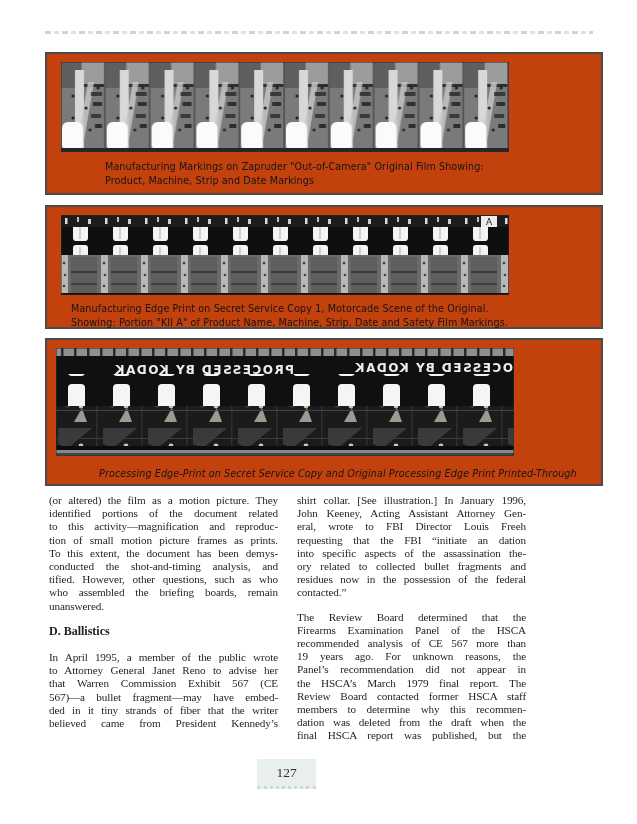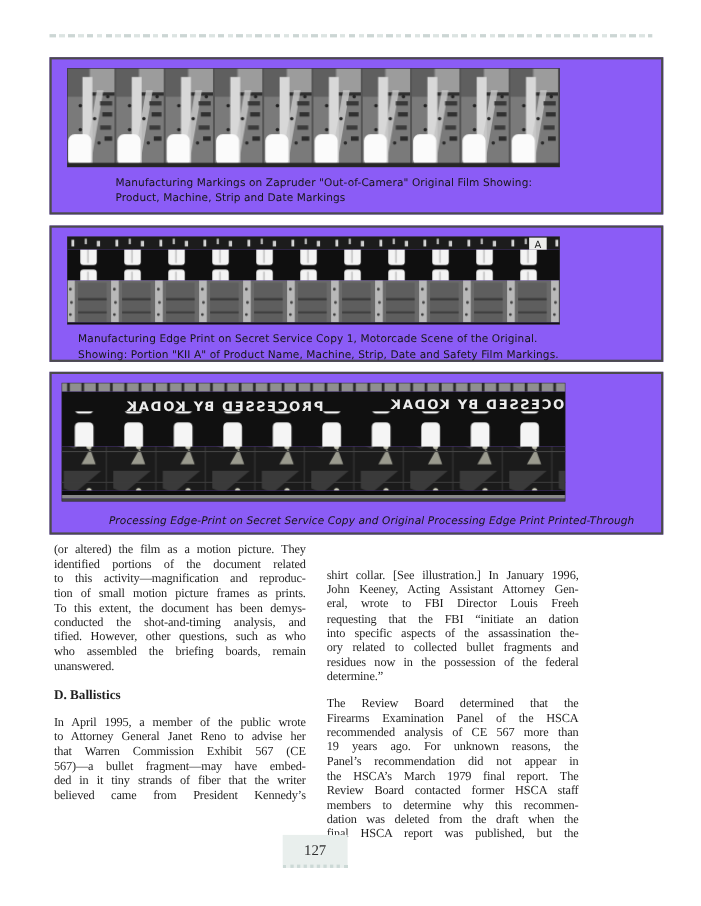--- a/index.html
+++ b/index.html
@@ -9,41 +9,41 @@
   }
   
   .top-rule{
     position:absolute; left:45px; top:31px; width:548px; height:3px;
     background:
       repeating-linear-gradient(90deg,#ccd6d4 0 6px, transparent 6px 9px, #dce4e2 9px 14px, transparent 14px 17px);
   }
   
   .figbox{
     position:absolute; left:45px; width:558px; border:2px solid #4b4b4b;
-    background:#8b5cf6; box-sizing:border-box;
+    background:#c2410c; box-sizing:border-box;
   }
   #figbox-1{top:52px; height:143px; padding:8px 0 0 14px;}
   #figbox-2{top:205px; height:124px; padding:8px 0 0 14px;}
   #figbox-3{top:338px; height:148px; padding:8px 0 0 9px;}
   .photo{display:block;}
   .caption{
     font-family:"DejaVu Sans", sans-serif; font-size:9.6px; line-height:13.5px;
     color:#161616; letter-spacing:0.1px; margin-top:8px;
   }
   #figbox-1 .caption{padding-left:44px; margin-top:8px;}
   #figbox-2 .caption{padding-left:10px; margin-top:7px;}
   #figbox-3 .caption{padding-left:43px; margin-top:11px;font-style:italic;}
   .cap-line{white-space:nowrap;}
   
   .bodycol{
     position:absolute; top:494px; width:229px;
     font-size:11.2px; line-height:13.2px; letter-spacing:-0.12px;
   }
   #col-left{left:49px;}
-  #col-right{left:297px;margin-top:23px;}
+  #col-right{left:297px;}
   .bpara{margin:0 0 11px 0;}
   .bl{text-align:justify; text-align-last:justify; white-space:normal;}
   .bl.end{text-align-last:left;}
   .bheading{
     font-weight:bold; font-size:12px; letter-spacing:0; margin:12px 0 13px 0;
   }
   
   .pagenum-badge{
     position:absolute; left:257px; top:759px; width:59px; height:27px;
     background:#e9efed; border-bottom:3px dotted #ccd9d6;
@@ -194,21 +194,21 @@
     </div>
   <div class="bodycol" id="col-right">
       <div class="bpara">
         <div class="bl">shirt collar. [See illustration.] In January 1996,</div>
         <div class="bl">John Keeney, Acting Assistant Attorney Gen-</div>
         <div class="bl">eral, wrote to FBI Director Louis Freeh</div>
         <div class="bl">requesting that the FBI “initiate an dation</div>
         <div class="bl">into specific aspects of the assassination the-</div>
         <div class="bl">ory related to collected bullet fragments and</div>
         <div class="bl">residues now in the possession of the federal</div>
-        <div class="bl end">determine.”</div>
+        <div class="bl end">contacted.”</div>
       </div>
       <div class="bpara">
         <div class="bl">The Review Board determined that the</div>
         <div class="bl">Firearms Examination Panel of the HSCA</div>
         <div class="bl">recommended analysis of CE 567 more than</div>
         <div class="bl">19 years ago. For unknown reasons, the</div>
         <div class="bl">Panel’s recommendation did not appear in</div>
         <div class="bl">the HSCA’s March 1979 final report. The</div>
         <div class="bl">Review Board contacted former HSCA staff</div>
         <div class="bl">members to determine why this recommen-</div>

